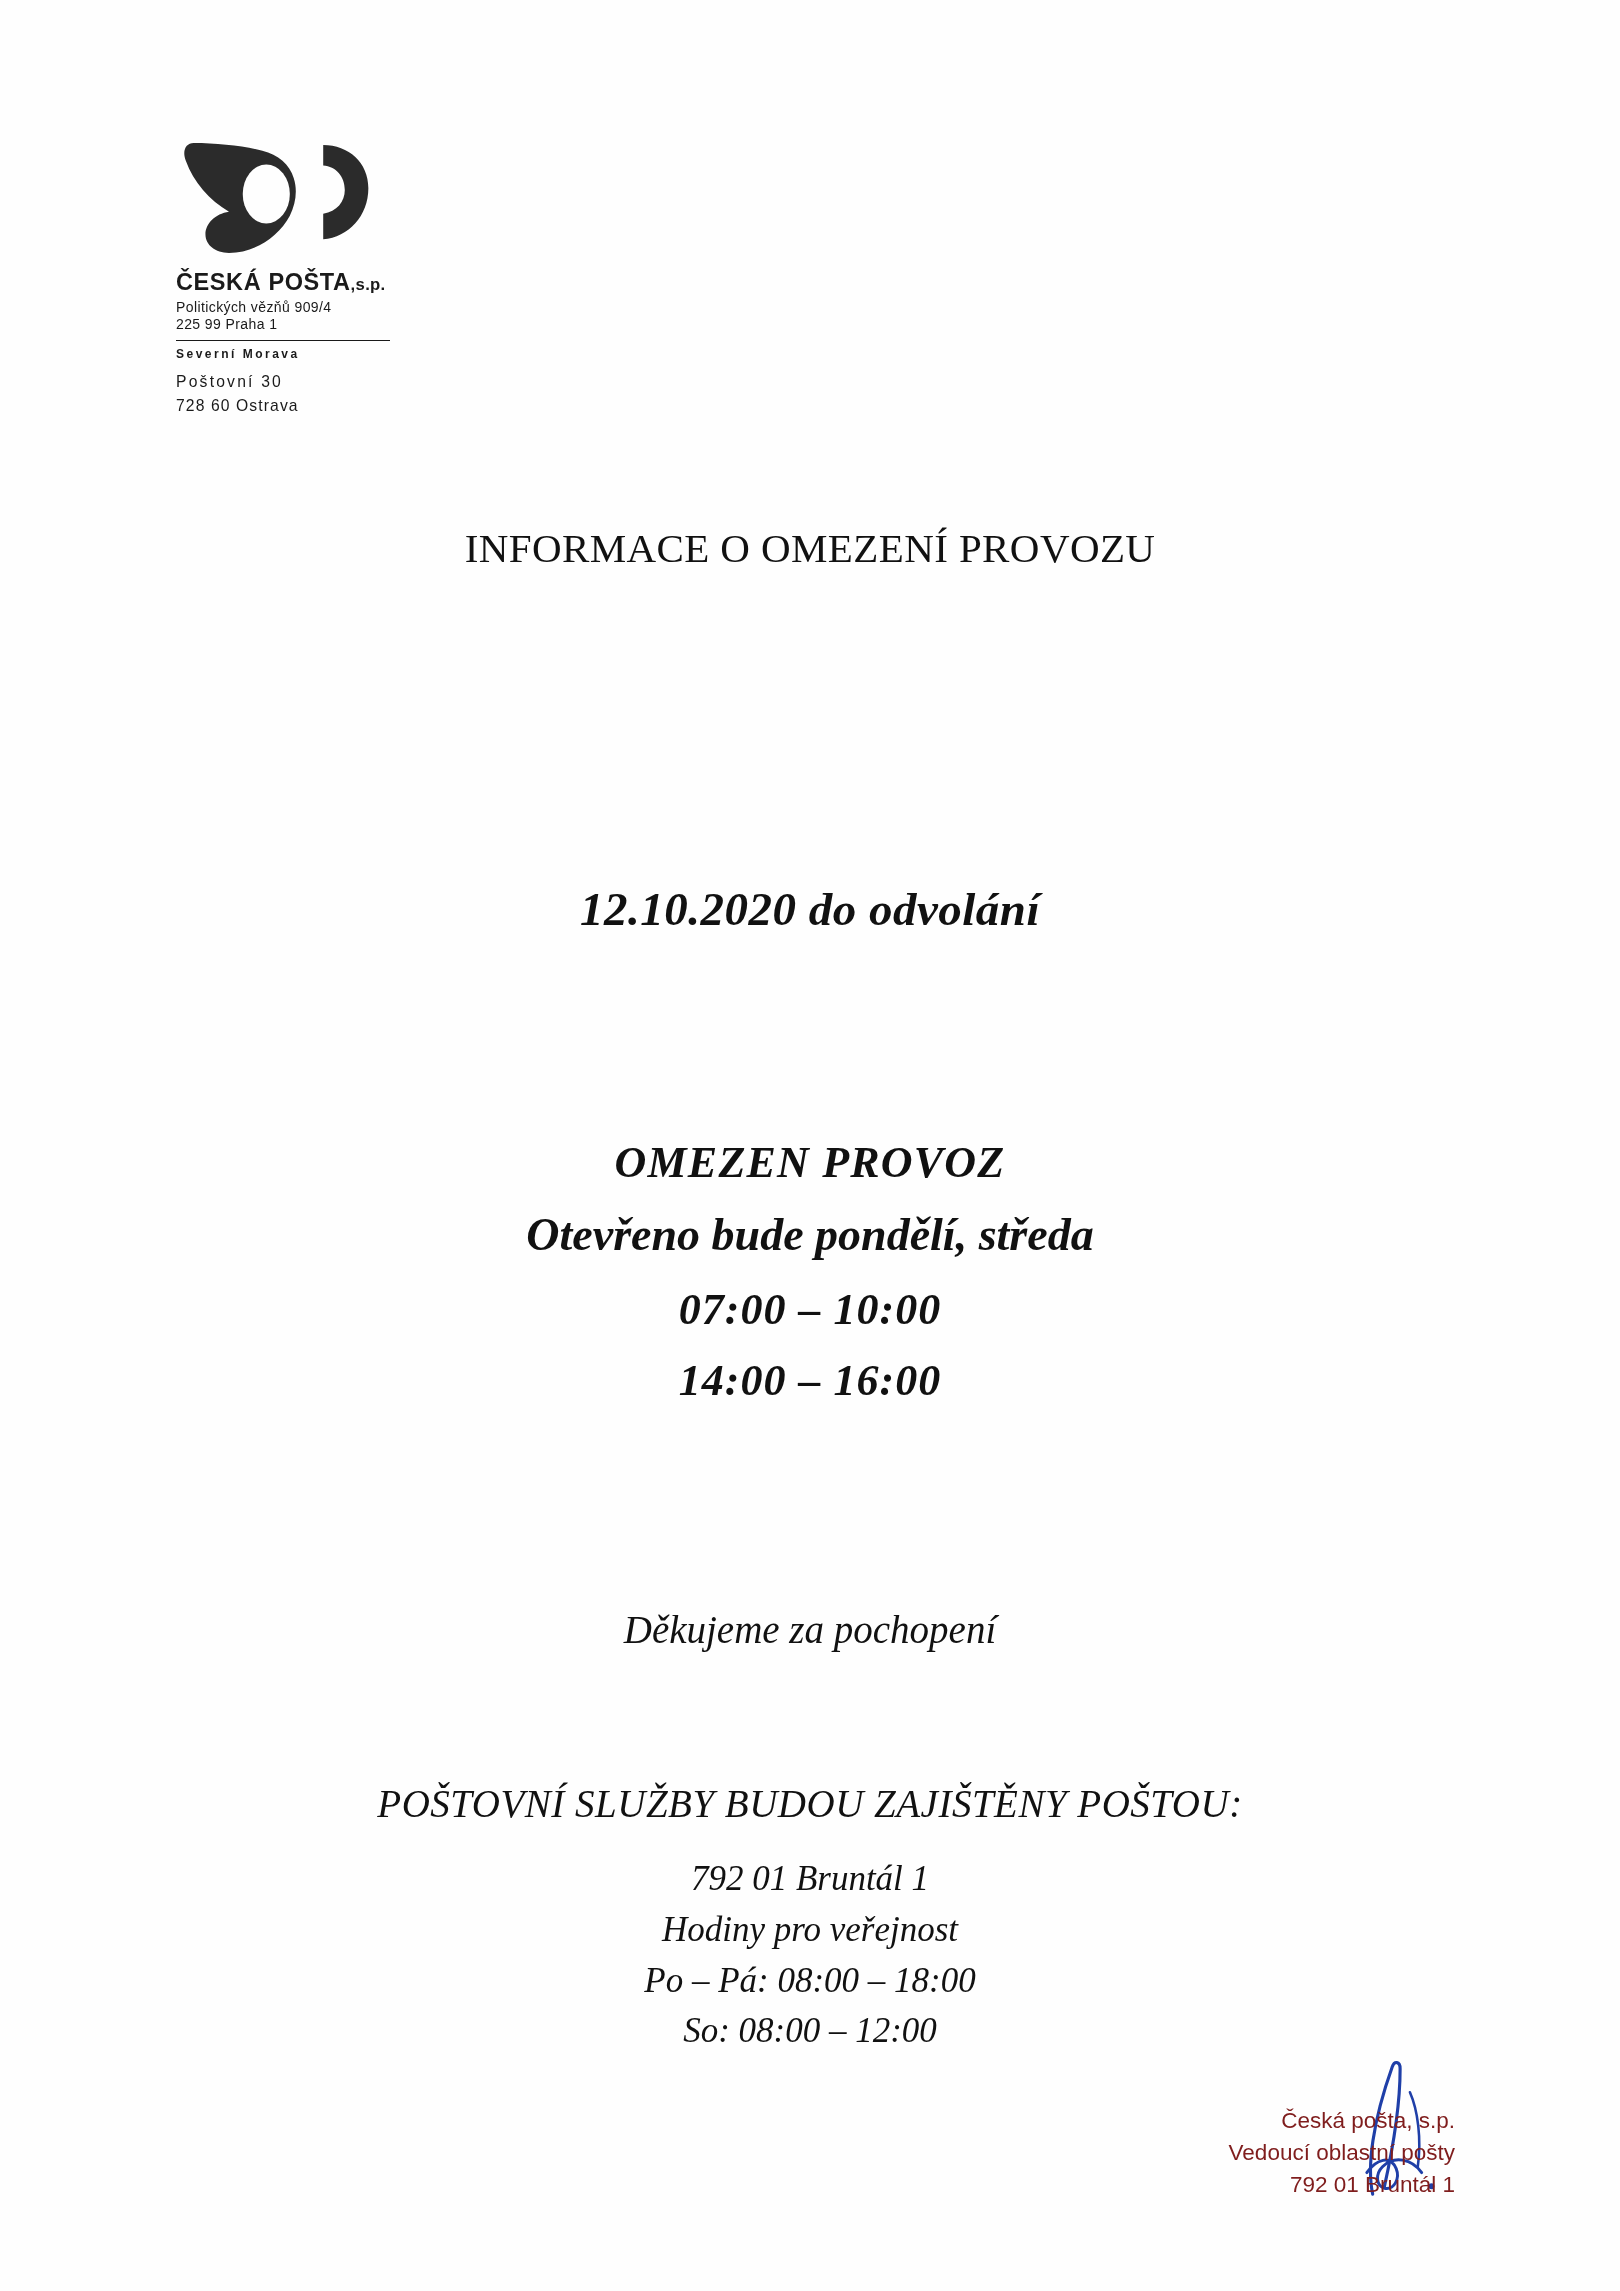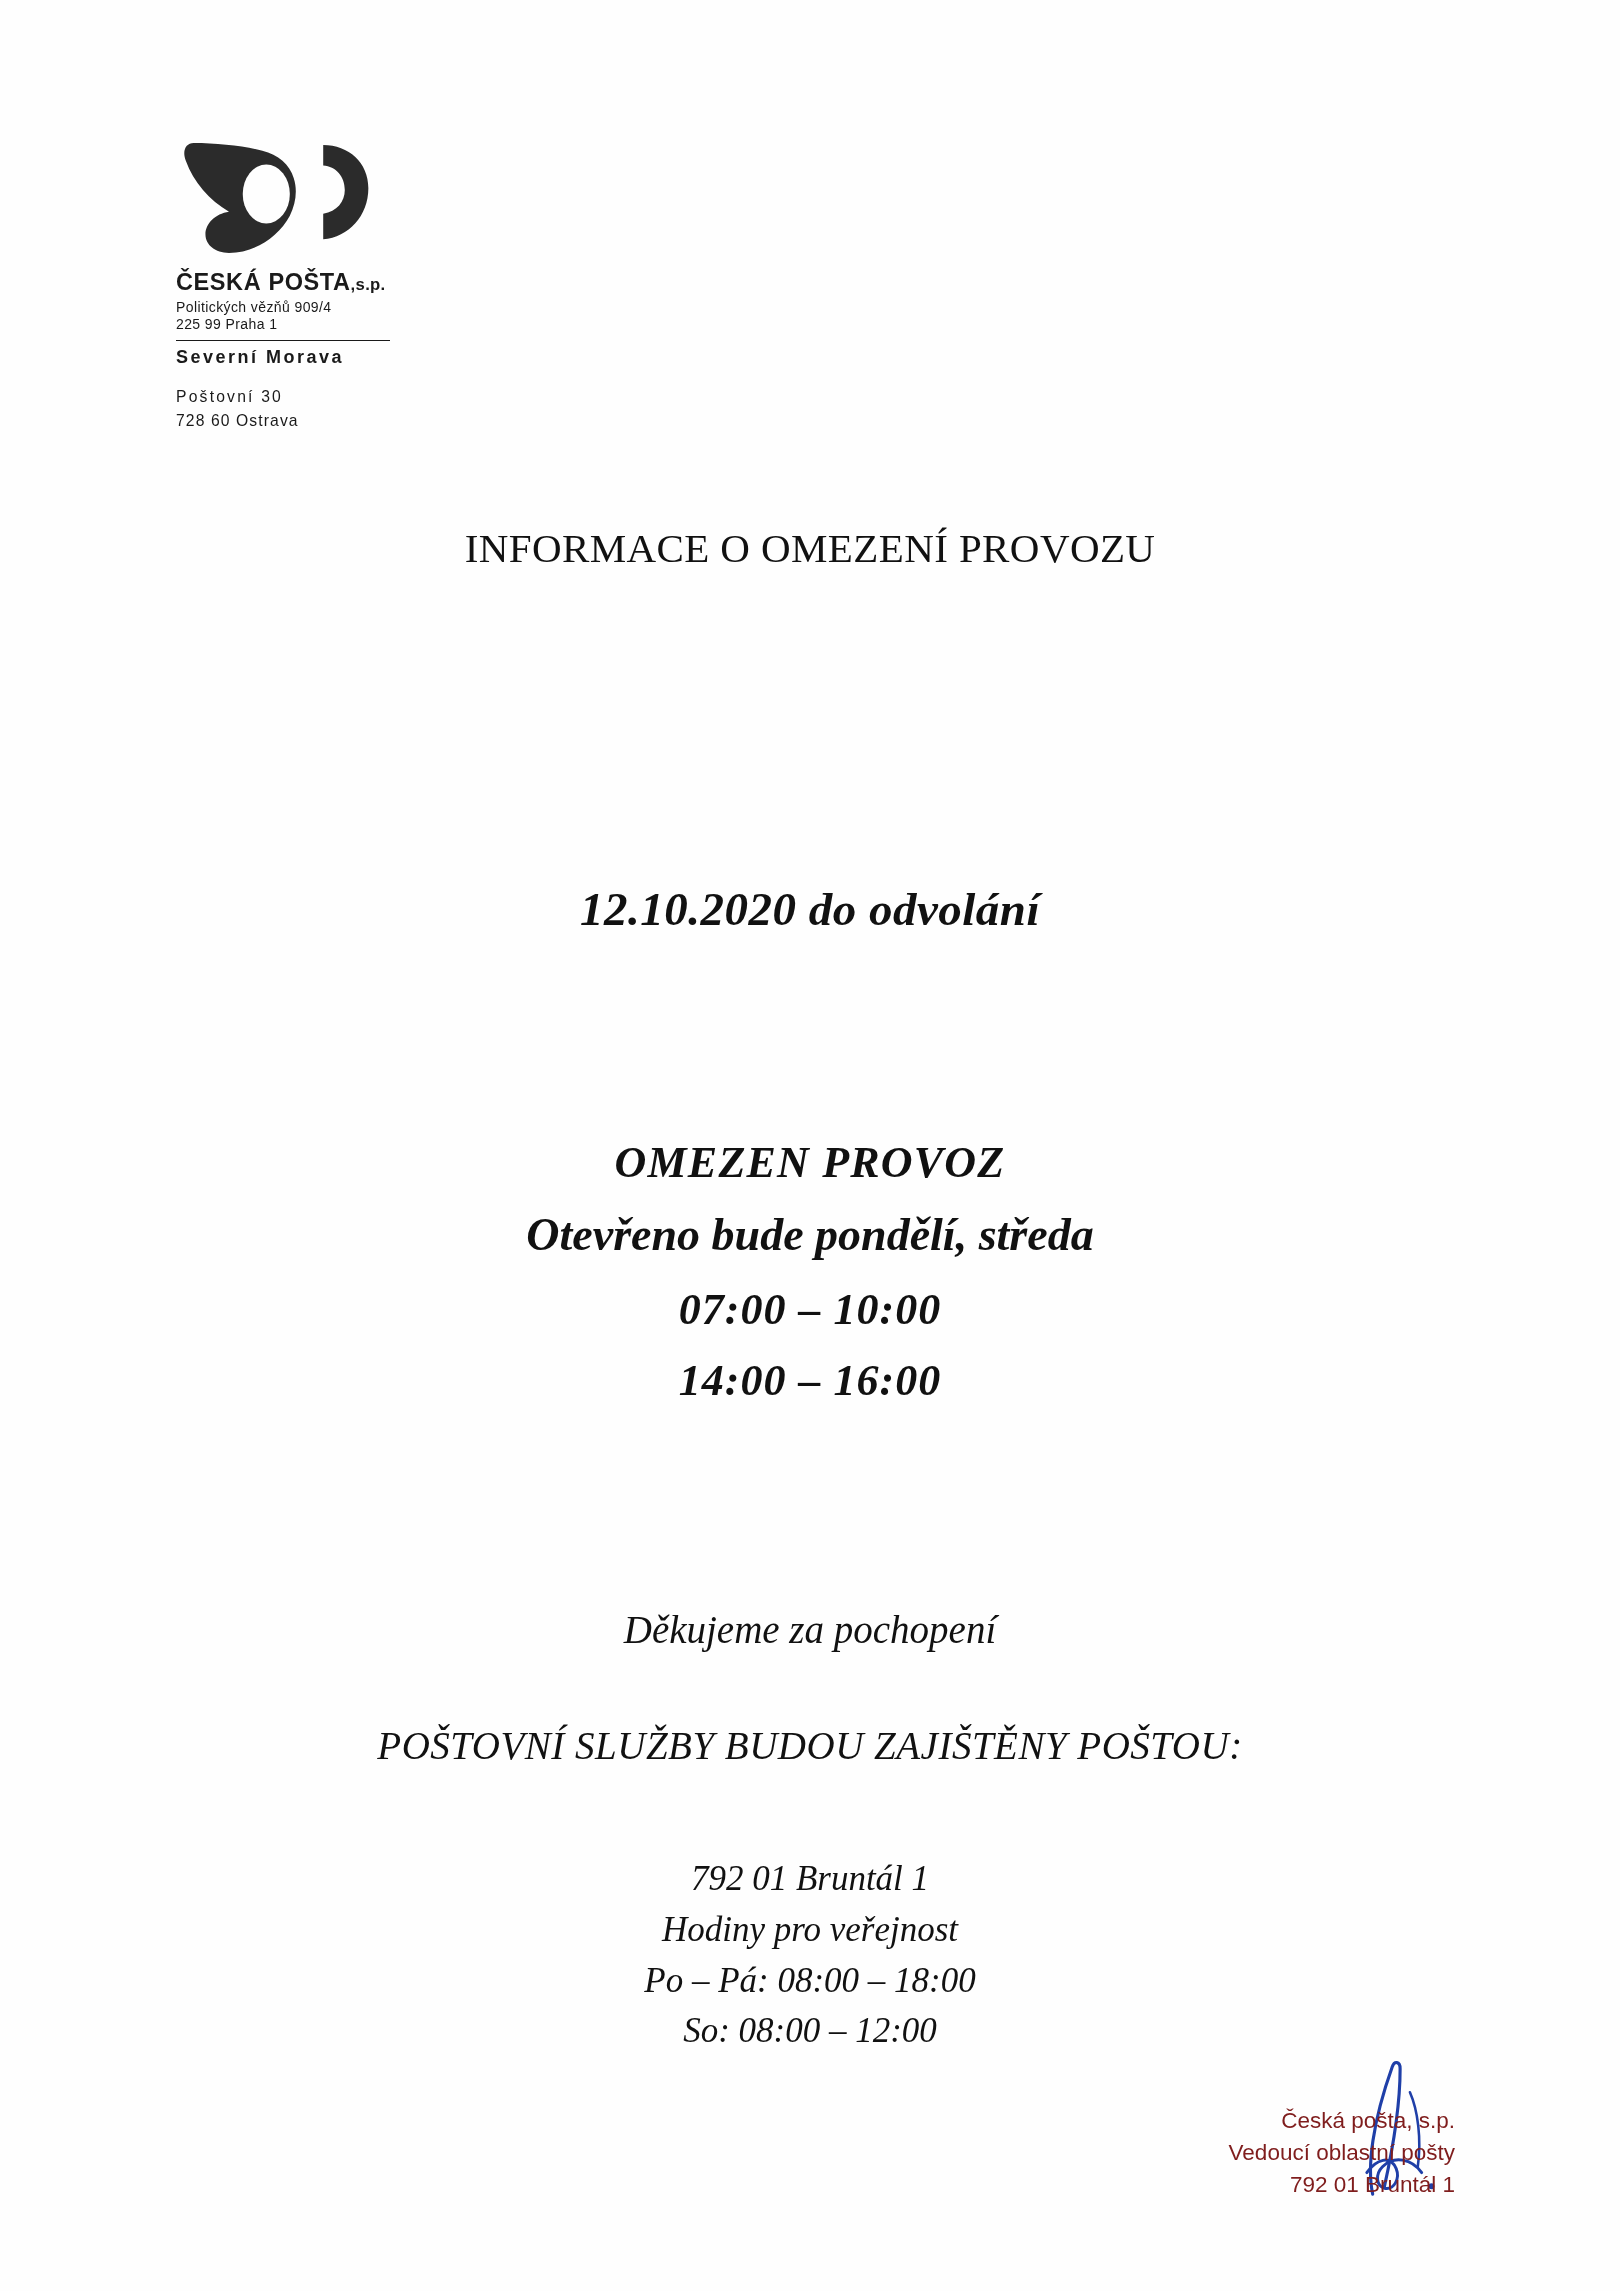--- a/index.html
+++ b/index.html
@@ -57,24 +57,24 @@
     margin-top: 2.9px;
     line-height: 1.22;
   }
   .rule {
     width: 214px;
     height: 1.5px;
     background: #1a1a1a;
     margin: 6.9px 0 5.9px 0;
   }
   .brand-region {
-    font-size: 18px;
+    font-size: 12px;
     font-weight: bold;
     letter-spacing: 2.5px;
-    margin-bottom: 17px;
+    margin-bottom: 9px;
   }
   .brand-addr2 {
     font-size: 15.7px;
     letter-spacing: 2.2px;
     line-height: 1.5;
   }
   .brand-addr2 .line2 {
     letter-spacing: 1.1px;
   }
 
@@ -144,21 +144,21 @@
     letter-spacing: 1px;
   }
 
   .thanks {
     top: 1607px;
     font-size: 39px;
     font-style: italic;
   }
 
   .services {
-    top: 1723px;
+    top: 1781px;
     font-size: 39px;
     font-style: italic;
     letter-spacing: 0.5px;
   }
 
   .postblock {
     top: 1854px;
     font-size: 35px;
     font-style: italic;
     line-height: 1.45;

